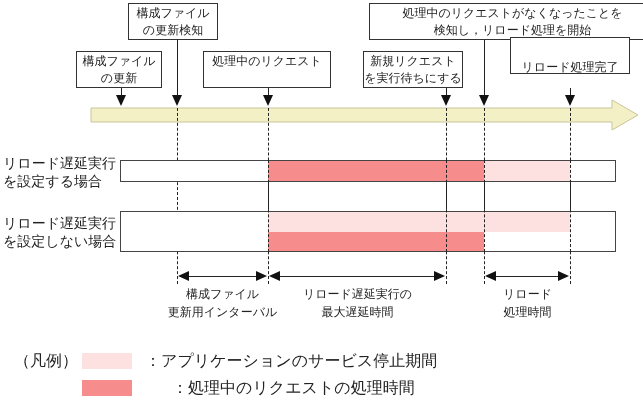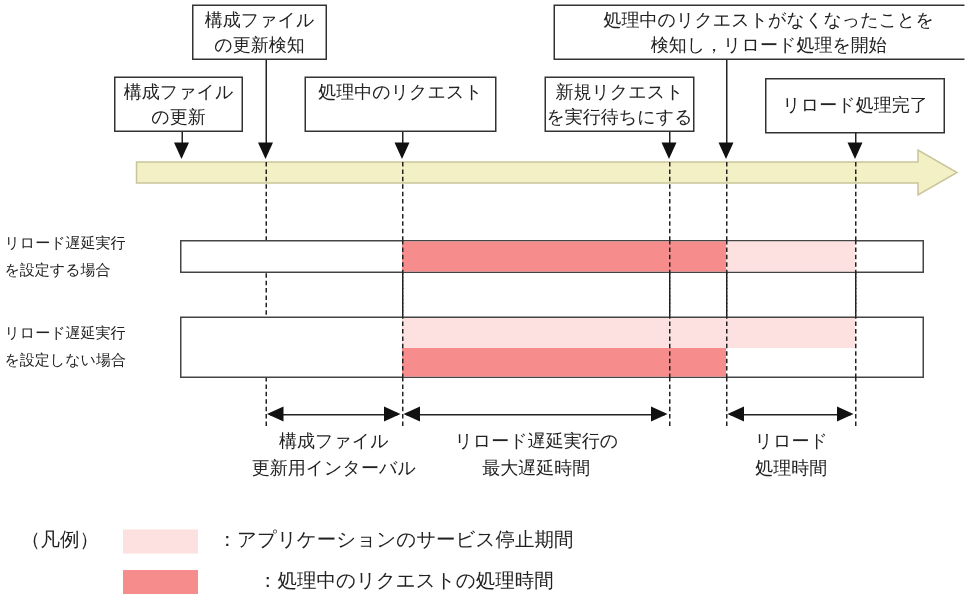--- a/index.html
+++ b/index.html
@@ -5,29 +5,29 @@
   html, body { margin:0; padding:0; background:#ffffff; }
   body { width:643px; height:401px; position:relative; overflow:hidden;
          font-family:"DejaVu Sans","Liberation Sans",sans-serif; color:#222; font-size:12px; }
   .abs { position:absolute; }
   .callout { position:absolute; border:1px solid #333; background:#fff; text-align:center;
              line-height:17px; font-size:12px; box-sizing:border-box; padding-top:1px; white-space:nowrap; }
   .vline { position:absolute; width:0; border-left:1px dashed #222; }
   .sline { position:absolute; width:1px; background:#222; }
   .arrowdown { position:absolute; width:0; height:0; border-left:5px solid transparent;
                border-right:5px solid transparent; border-top:11px solid #111; }
-  .rowlabel { position:absolute; font-size:10px; line-height:18px; white-space:nowrap; }
+  .rowlabel { position:absolute; font-size:14px; line-height:18px; white-space:nowrap; }
   .box { position:absolute; border:1px solid #444; box-sizing:border-box; background:#fff; }
   .seg { position:absolute; }
   .dim { position:absolute; height:1px; background:#222; }
   .ahl { position:absolute; width:0; height:0; border-top:5px solid transparent; border-bottom:5px solid transparent; border-right:11px solid #111; }
   .ahr { position:absolute; width:0; height:0; border-top:5px solid transparent; border-bottom:5px solid transparent; border-left:11px solid #111; }
   .dimlabel { position:absolute; text-align:center; font-size:12px; line-height:18px; white-space:nowrap; }
   .legend-swatch { position:absolute; width:50px; height:16px; }
-  .legend-text { position:absolute; font-size:13px; line-height:16px; white-space:nowrap; }
+  .legend-text { position:absolute; font-size:16px; line-height:16px; white-space:nowrap; }
 </style>
 </head>
 <body>
 
 <div class="callout" style="left:76px;top:51px;width:86px;height:37px;">
   <div>構成ファイル</div>
   <div>の更新</div>
 </div>
 <div class="callout" style="left:128px;top:3px;width:90px;height:37px;">
   <div>構成ファイル</div>
@@ -37,21 +37,21 @@
   <div>処理中のリクエスト</div>
 </div>
 <div class="callout" style="left:363px;top:51px;width:100px;height:37px;">
   <div>新規リクエスト</div>
   <div>を実行待ちにする</div>
 </div>
 <div class="callout" style="left:369px;top:3px;width:287px;height:37px;">
   <div>処理中のリクエストがなくなったことを</div>
   <div>検知し，リロード処理を開始</div>
 </div>
-<div class="callout" style="left:510px;top:52px;width:120px;height:37px;line-height:35px;padding-top:0;">
+<div class="callout" style="left:510px;top:37px;width:120px;height:37px;line-height:35px;padding-top:12px;">
   <span>リロード処理完了</span>
 </div>
 
 <div class="sline" style="left:121px;top:88px;height:8px;"></div>
 <div class="arrowdown" style="left:116px;top:95px;"></div>
 <div class="sline" style="left:177px;top:40px;height:56px;"></div>
 <div class="arrowdown" style="left:172px;top:95px;"></div>
 <div class="sline" style="left:268px;top:88px;height:8px;"></div>
 <div class="arrowdown" style="left:263px;top:95px;"></div>
 <div class="sline" style="left:446px;top:88px;height:8px;"></div>

